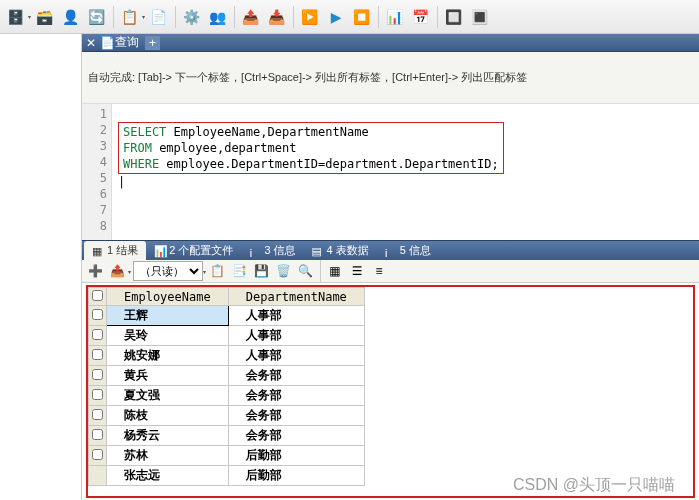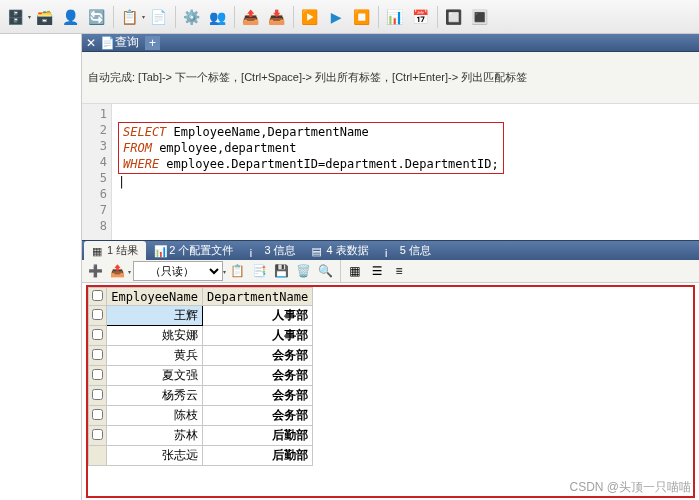--- a/index.html
+++ b/index.html
@@ -16,42 +16,42 @@
   
   .query-titlebar { background: linear-gradient(#5a7aa8, #3d5a85); color: #fff; height: 22px; display: flex; align-items: center; padding: 0 4px; font-size: 12px; border-bottom: 1px solid #2c4060; }
   .query-titlebar .close { margin-right: 4px; }
   
   .hint-bar { background: #f4f4f0; padding: 18px 6px; font-size: 11px; color: #333; border-bottom: 1px solid #ddd; }
   
   .editor-wrap { flex: 0 0 auto; display: flex; background: #fff; position: relative; }
   .gutter { width: 30px; background: #f0f0f0; border-right: 1px solid #ddd; text-align: right; padding: 2px 4px 2px 0; color: #888; font-family: Consolas, monospace; font-size: 12px; line-height: 16px; }
   .editor { flex: 1; padding: 2px 6px; font-family: Consolas, monospace; font-size: 12px; line-height: 16px; white-space: pre; position: relative; }
   .sql-box { border: 1px solid #cc2020; padding: 1px 4px; display: inline-block; }
-  .kw { color: #c2410c; font-style: italic; }
+  .kw { color: #15803d; }
   
   .tabs-bar { background: linear-gradient(#5a7aa8, #3d5a85); height: 22px; display: flex; align-items: flex-end; padding: 0 2px; border-top: 1px solid #2c4060; }
   .tab { padding: 2px 8px; font-size: 11px; color: #fff; display: flex; align-items: center; gap: 3px; cursor: pointer; }
   .tab.active { background: #f4f4f0; color: #333; border-radius: 3px 3px 0 0; }
   .tab-icon { width: 12px; height: 12px; display: inline-block; }
   
   .results-toolbar { background: #f4f4f0; height: 26px; display: flex; align-items: center; padding: 0 4px; gap: 2px; border-bottom: 1px solid #ccc; }
   .rt-btn { width: 20px; height: 20px; display: inline-flex; align-items: center; justify-content: center; cursor: pointer; font-size: 12px; }
-  .rt-select { font-size: 11px; height: 20px; border: 1px solid #aaa; background: #fff; padding: 0 12px; }
+  .rt-select { font-size: 11px; height: 20px; border: 1px solid #aaa; background: #fff; padding: 0 2px; }
   
   .grid-wrap { border: 2px solid #cc2020; margin: 2px 4px; height: 268px; overflow: auto; }
   .grid { border-collapse: collapse; font-family: "SimSun", monospace; font-size: 12px; }
-  .grid th, .grid td { border: 1px solid #c8c8c8; padding: 1px 4px; text-align: right; height: 18px; white-space: nowrap; }
+  .grid th, .grid td { border: 1px solid #c8c8c8; padding: 1px 17px; text-align: left; height: 18px; white-space: nowrap; }
   .grid th { background: #ece9d8; font-weight: normal; }
   .grid .chk-col { width: 18px; background: #ece9d8; text-align: center; padding: 0; }
   .grid .sel-cell { background: #cde6f7; border: 1px solid #000 !important; }
-  .grid tbody tr td:nth-child(2) { width: 96px; }
+  .grid tbody tr td:nth-child(2) { width: 96px; font-weight: bold; }
   .grid tbody tr td:nth-child(3) { width: 110px; font-weight: bold; }
   input[type=checkbox] { width: 11px; height: 11px; }
   
-  .watermark { position: absolute; right: 8px; bottom: 4px; font-size: 12px; color: rgba(120,120,120,0.7); margin-left: 44px; }
+  .watermark { position: absolute; right: 24px; bottom: 4px; font-size: 16px; color: rgba(120,120,120,0.7); margin-left: 44px; }
 </style>
 </head>
 <body>
 
 <div class="toolbar-main">
   <span class="tb-icon">🗄️</span>
     <span class="dropdown-arrow">▾</span>
   <span class="tb-icon">🗃️</span>
   <span class="tb-icon">👤</span>
   <span class="tb-icon">🔄</span>
@@ -161,41 +161,46 @@
           </tr>
         </thead>
         <tbody id="grid-body">
             <tr>
               <td class="chk-col"><input type="checkbox" style=""></td>
               <td class="sel-cell">王辉</td>
               <td>人事部</td>
             </tr>
             <tr>
               <td class="chk-col"><input type="checkbox" style=""></td>
+              <td>吴玲</td>
+              <td>人事部</td>
+            </tr>
+            <tr>
+              <td class="chk-col"><input type="checkbox" style=""></td>
               <td>姚安娜</td>
               <td>人事部</td>
             </tr>
             <tr>
               <td class="chk-col"><input type="checkbox" style=""></td>
               <td>黄兵</td>
               <td>会务部</td>
             </tr>
             <tr>
               <td class="chk-col"><input type="checkbox" style=""></td>
               <td>夏文强</td>
               <td>会务部</td>
             </tr>
             <tr>
               <td class="chk-col"><input type="checkbox" style=""></td>
+              <td>陈枝</td>
+              <td>会务部</td>
+            </tr>
+            <tr>
+              <td class="chk-col"><input type="checkbox" style=""></td>
               <td>杨秀云</td>
-              <td>会务部</td>
-            </tr>
-            <tr>
-              <td class="chk-col"><input type="checkbox" style=""></td>
-              <td>陈枝</td>
               <td>会务部</td>
             </tr>
             <tr>
               <td class="chk-col"><input type="checkbox" style=""></td>
               <td>苏林</td>
               <td>后勤部</td>
             </tr>
             <tr>
               <td class="chk-col"></td>
               <td>张志远</td>

